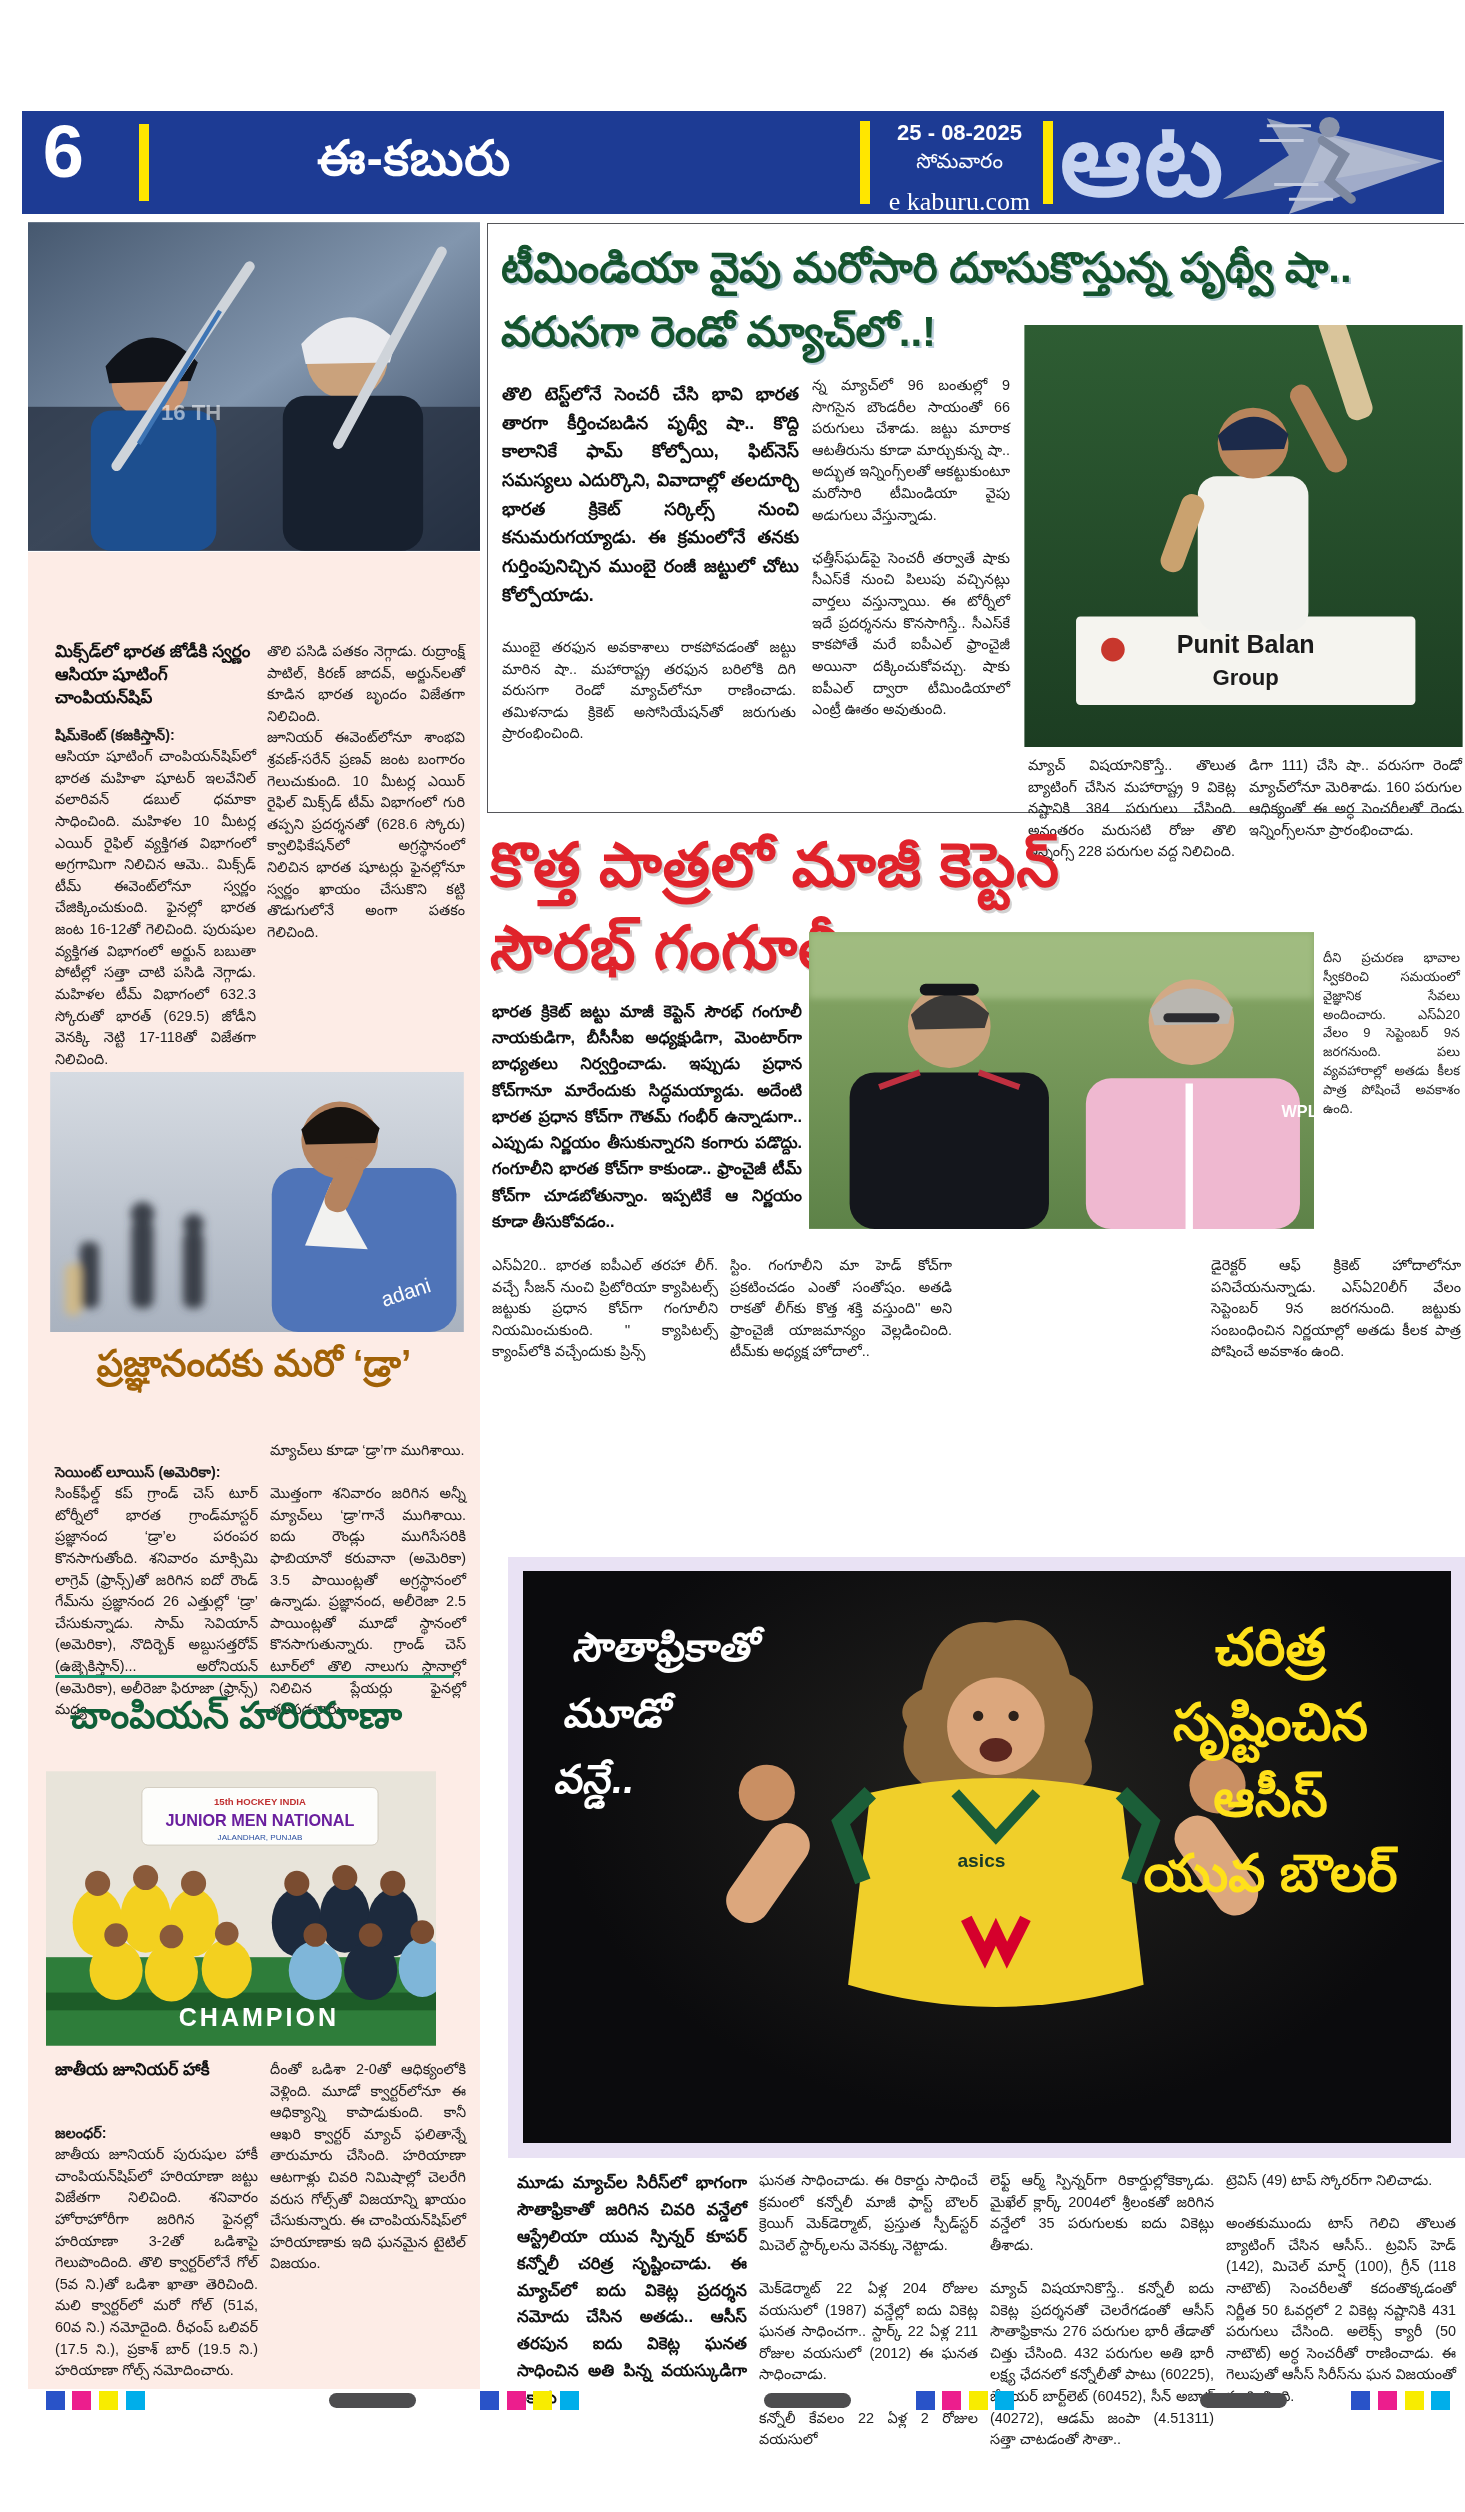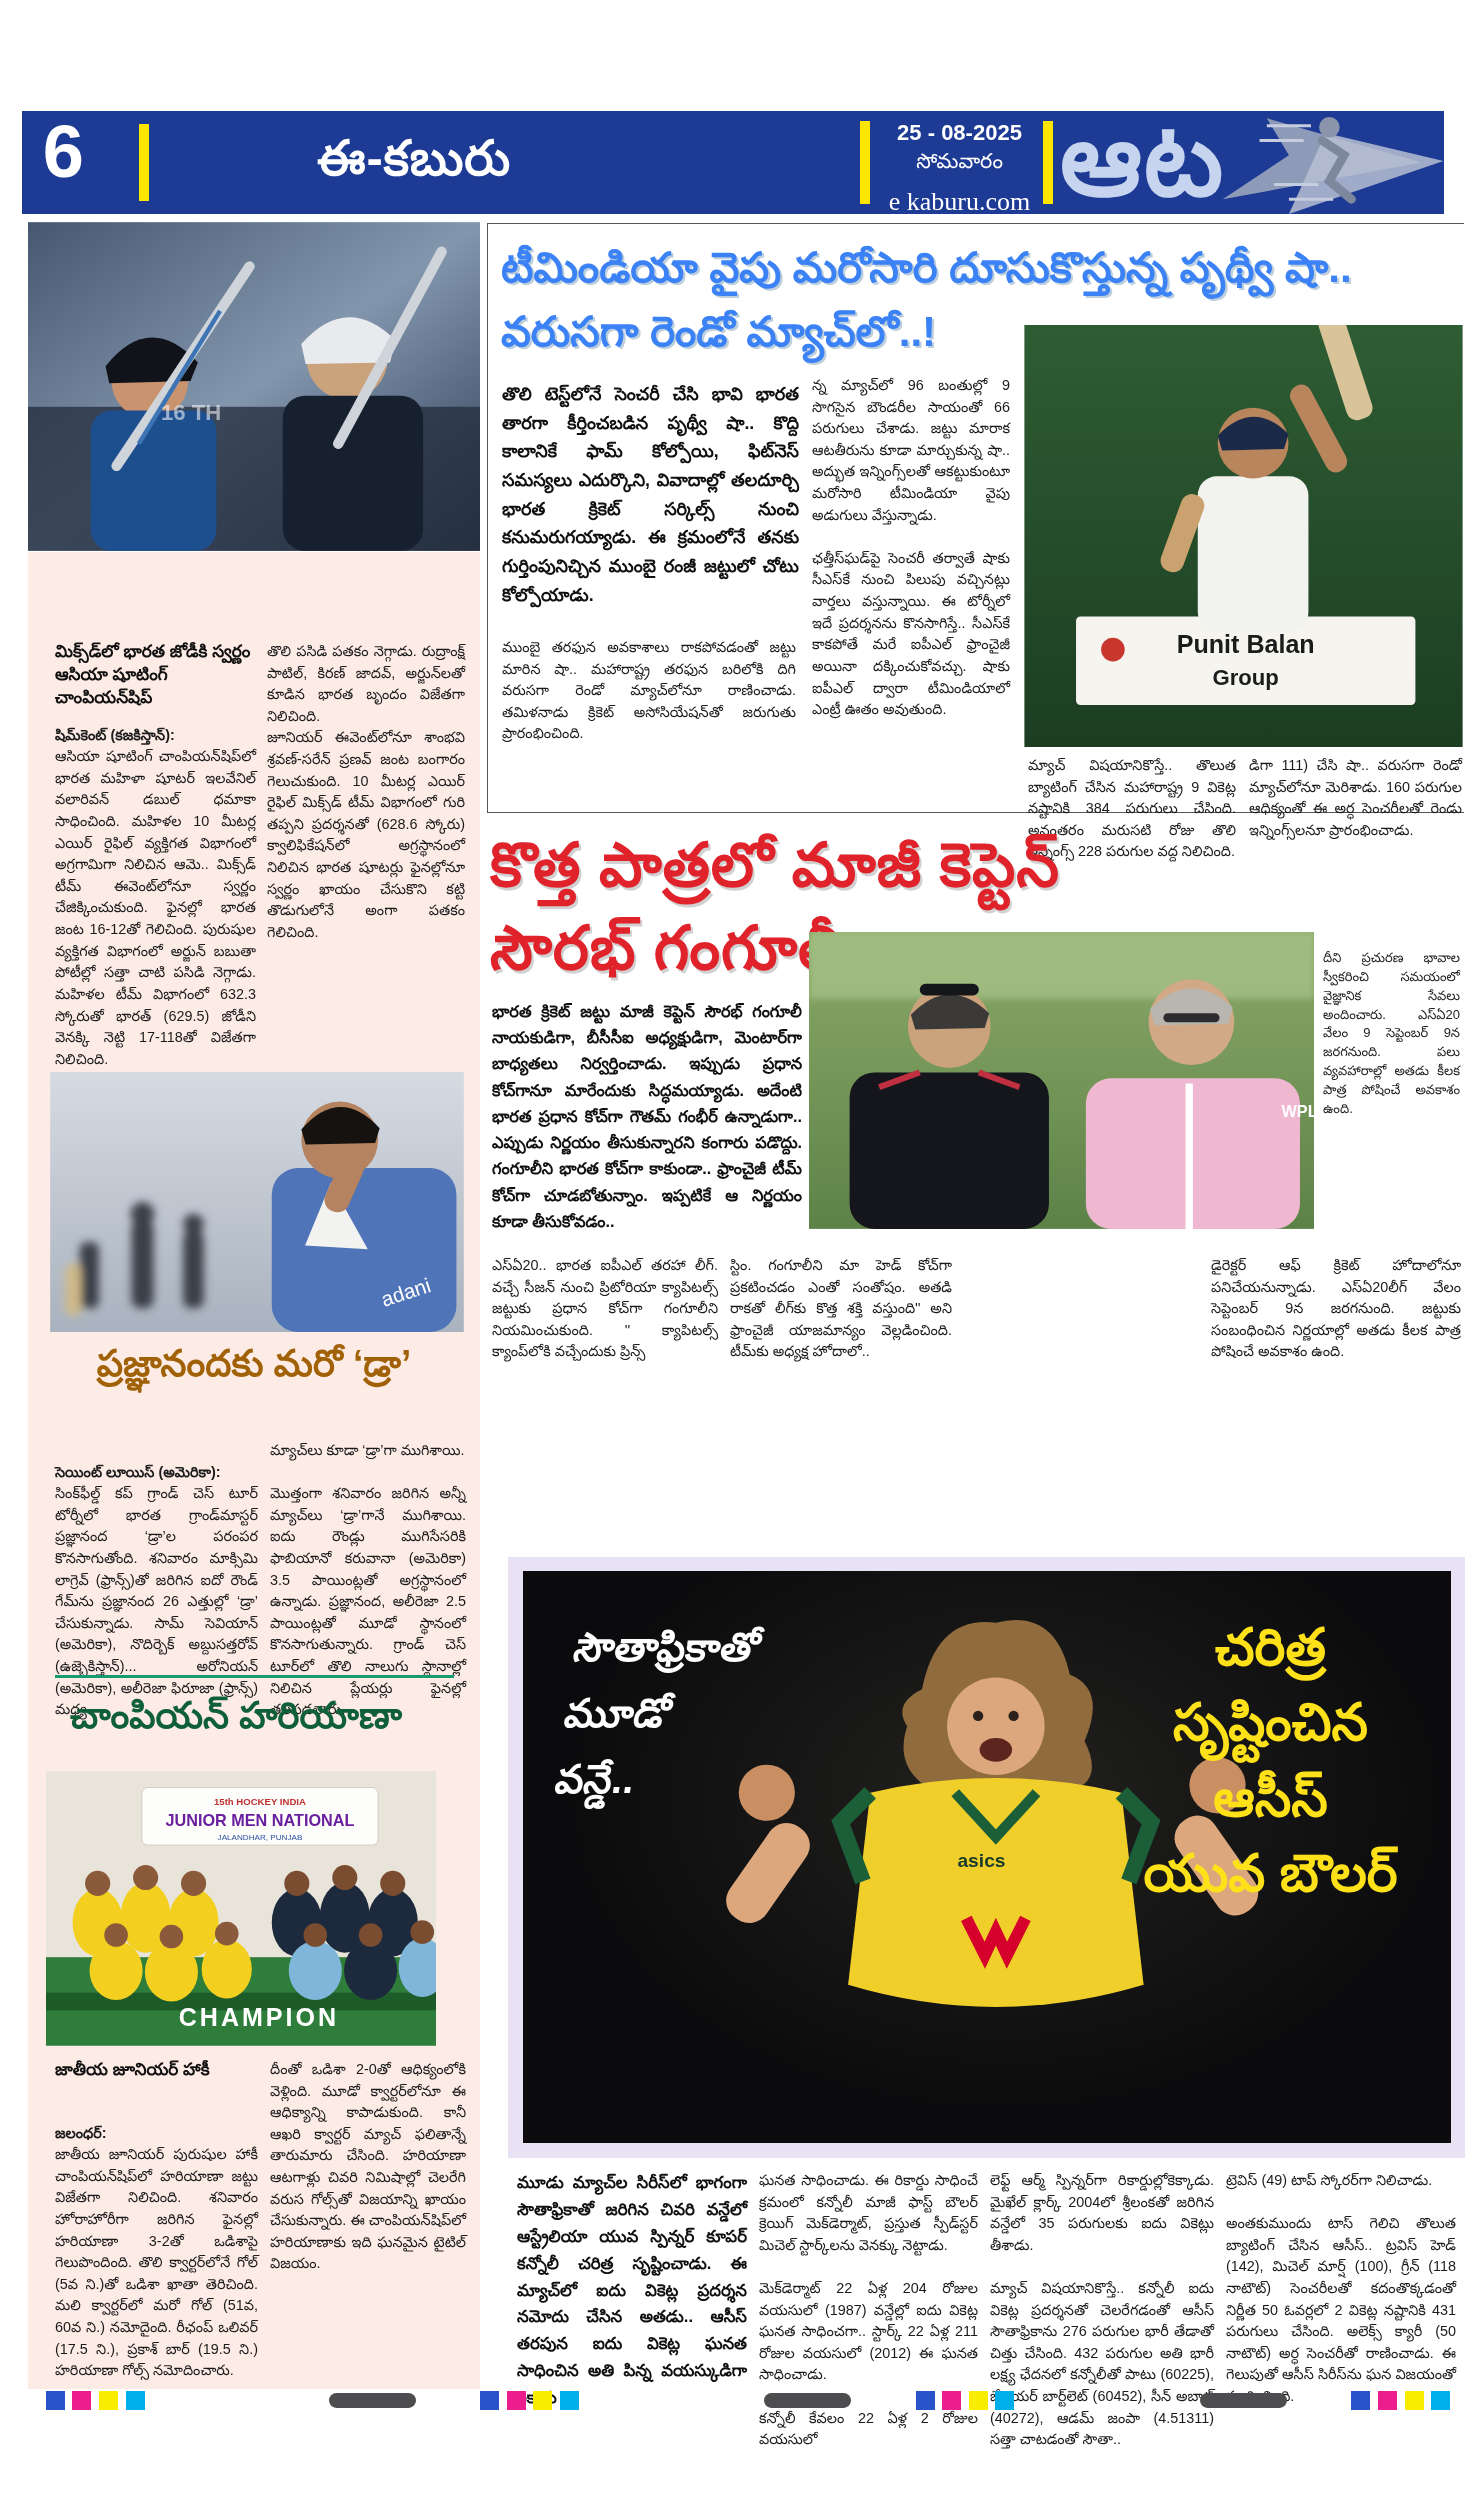--- a/index.html
+++ b/index.html
@@ -10,21 +10,21 @@
   .pgnum{position:absolute;left:20.7px;top:4.4px;font-size:74px;font-weight:bold;color:#ffffff;line-height:1;}
   .ybar{position:absolute;width:9.6px;background:#ffe600;}
   .masthead{position:absolute;left:185px;top:19px;width:414px;text-align:center;font-size:49px;font-weight:bold;color:#ffffff;letter-spacing:0.7px;}
   .datebox{position:absolute;left:860px;top:8.9px;width:155px;text-align:center;color:#ffffff;}
   .dateline1{font-size:22px;font-weight:bold;}
   .dateline2{font-size:20.7px;margin-top:3px;}
   .siteline{font-family:"Liberation Serif","DejaVu Serif",serif;font-size:26px;margin-top:8.9px;}
   .aata{position:absolute;left:1038px;top:-10.3px;font-size:103px;font-weight:bold;color:#c7d4f0;letter-spacing:1.5px;z-index:3;}
   .runner-wrap{position:absolute;right:0;top:0;width:266px;height:103px;overflow:hidden;}
   
-  .hl-blue{position:absolute;color:#3b82f6;font-weight:bold;font-size:42px;line-height:1.1;text-shadow:2.2px 2.2px 0 rgba(36,96,140,0.30);}
+  .hl-blue{position:absolute;color:#14532d;font-weight:bold;font-size:42px;line-height:1.1;text-shadow:2.2px 2.2px 0 rgba(36,96,140,0.30);}
   .hl-red{position:absolute;color:#e0232b;font-weight:bold;font-size:61px;line-height:1.05;text-shadow:2.2px 3px 0 rgba(0,0,0,0.18);letter-spacing:0.7px;}
   .hl-purple{position:absolute;color:#8040a0;font-weight:bold;font-size:32.5px;width:452px;text-align:center;}
   .hl-orange{position:absolute;color:#a16207;font-weight:bold;font-size:37px;width:452px;text-align:center;}
   .hl-green{position:absolute;color:#0f5f38;font-weight:bold;font-size:37px;width:416px;text-align:center;}
   
   .col{position:absolute;font-size:14.4px;line-height:1.5;text-align:justify;color:#1b1b1b;white-space:pre-line;}
   .lead{font-weight:bold;font-size:17.7px;line-height:1.62;color:#101010;text-align:justify;}
   .subhead{position:absolute;font-weight:bold;font-size:17px;line-height:1.35;color:#101010;}
   .dl{font-weight:bold;}
   .smallcol{font-size:13px;line-height:1.45;}

